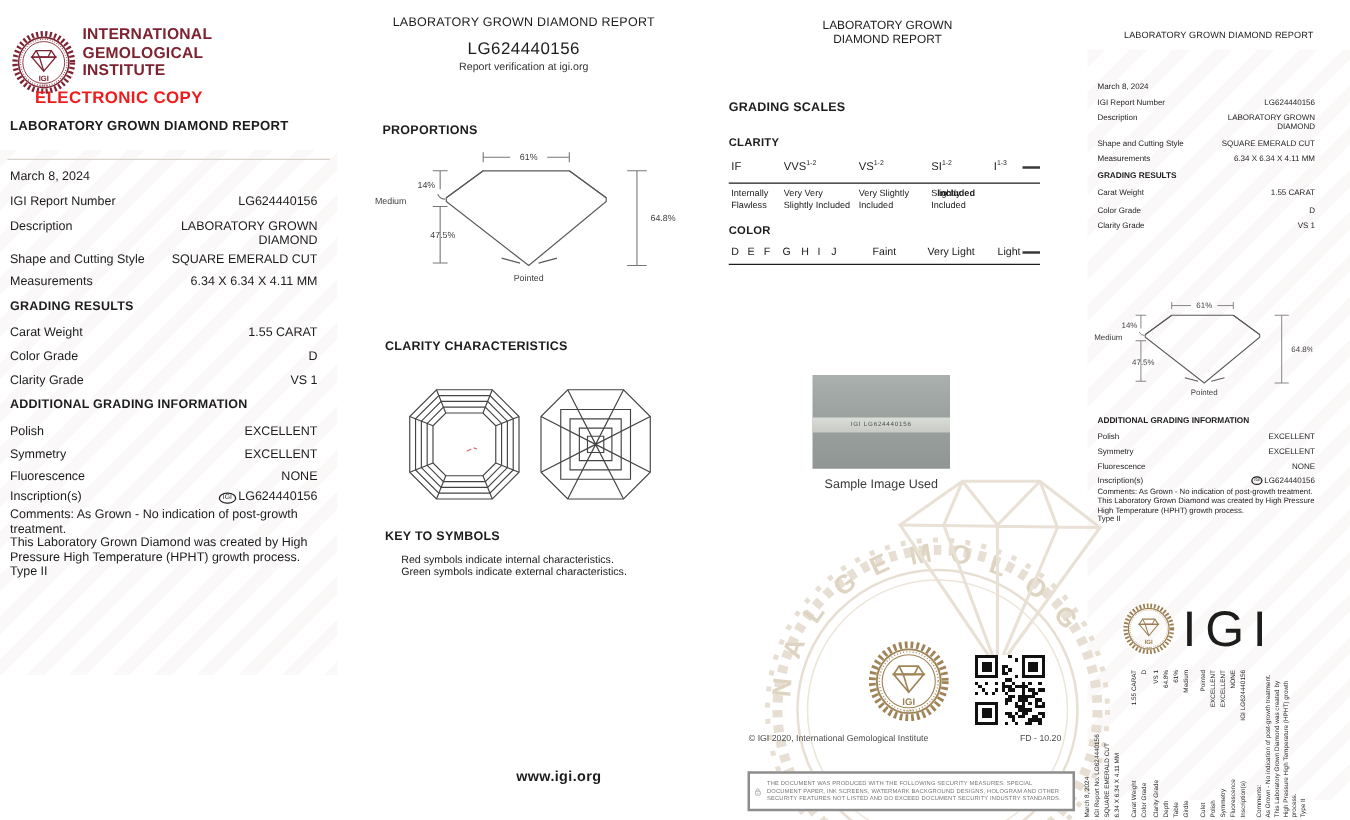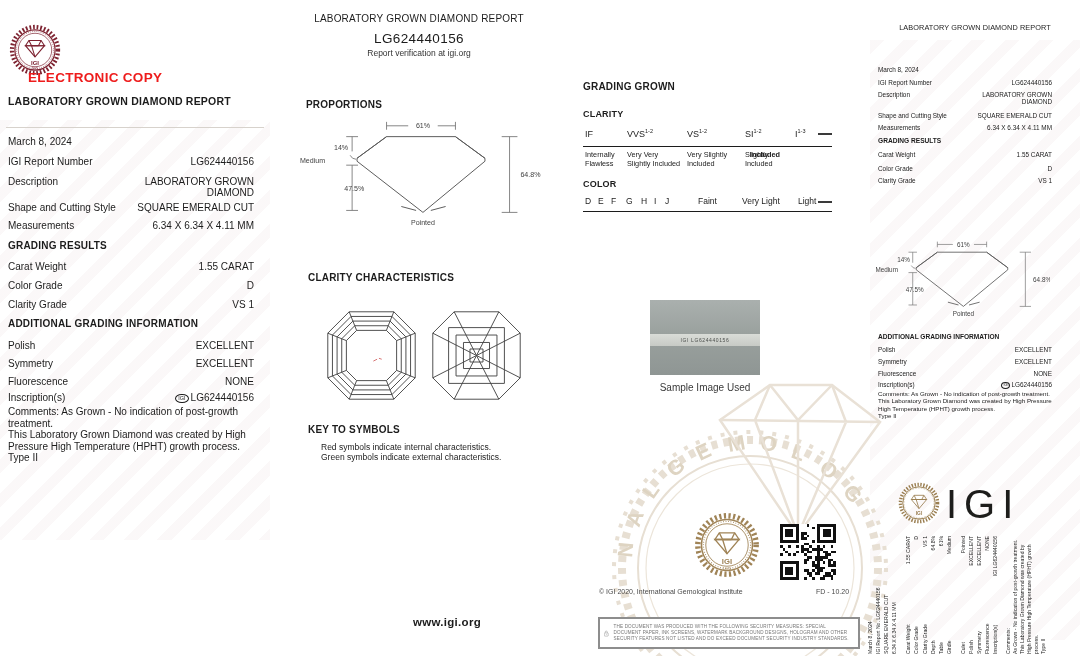--- a/index.html
+++ b/index.html
@@ -99,20 +99,25 @@
     <circle cx="30" cy="30" r="21.4" fill="none" stroke="#7d2230" stroke-width="1" stroke-dasharray="0.7 1.6"></circle>
     <circle cx="30" cy="30" r="19.3" fill="none" stroke="#7d2230" stroke-width="0.8"></circle>
     <g fill="none" stroke="#7d2230" stroke-width="1.2">
       <path d="M19,25 L41,25 L30,38 Z"></path>
       <path d="M23,19 L37,19 L41,25 L19,25 Z"></path>
       <path d="M23,19 L26,25 L30,38 M37,19 L34,25 M26,25 L34,25"></path>
     </g>
     <text x="30" y="47" text-anchor="middle" font-size="7" font-weight="bold" fill="#7d2230">IGI</text>
     <text x="30" y="53" text-anchor="middle" font-size="3.4" fill="#7d2230">1975</text>
   </svg>
+  <div class="abs inst-name" style="left:66px;top:20px;">
+    <div>INTERNATIONAL</div>
+    <div>GEMOLOGICAL</div>
+    <div>INSTITUTE</div>
+  </div>
   <div class="abs ecopy" style="left:28px;top:70px;">ELECTRONIC COPY</div>
   <div class="abs doc-title" style="left:8px;top:95px;">LABORATORY GROWN DIAMOND REPORT</div>
   <div class="abs" style="left:6px;top:127px;width:258px;height:1px;background:#d7d2cc;"></div>
 
   <div class="row" style="top:136px;">
       <span class="lab">March 8, 2024</span>
     </div>
   <div class="row" style="top:156px;">
     <span class="lab">IGI Report Number</span>
     <span class="val">LG624440156</span>
@@ -217,21 +222,25 @@
       <path d="M36,36 h28 v28 h-28 Z"></path>
       <path d="M43,43 h14 v14 h-14 Z"></path>
       <path d="M26,3 L50,50 M74,3 L50,50 M97,26 L50,50 M97,74 L50,50 M74,97 L50,50 M26,97 L50,50 M3,74 L50,50 M3,26 L50,50"></path>
     </g>
   </svg>
 
   <div class="mid-h" style="left:308px;top:424px;text-align:center;">KEY TO SYMBOLS</div>
   <div class="abs key-line" style="left:321px;top:442px;">Red symbols indicate internal characteristics.</div>
   <div class="abs key-line" style="left:321px;top:452px;">Green symbols indicate external characteristics.</div>
 
-  <div class="mid-h" style="left:583px;top:81px;">GRADING GROWN</div>
+  <div class="abs" style="left:610px;top:15px;width:200px;text-align:center;font-size:9.5px;line-height:11px;">
+    <div>LABORATORY GROWN</div>
+    <div>DIAMOND REPORT</div>
+  </div>
+  <div class="mid-h" style="left:583px;top:81px;">GRADING SCALES</div>
   <div class="mid-h" style="left:583px;top:109px;font-size:9px;">CLARITY</div>
 
   <div class="g-grade" style="left:585px;top:128px;"><span>IF</span><sup></sup></div>
   <div class="g-grade" style="left:627px;top:128px;"><span>VVS</span><sup>1-2</sup></div>
   <div class="g-grade" style="left:687px;top:128px;"><span>VS</span><sup>1-2</sup></div>
   <div class="g-grade" style="left:745px;top:128px;"><span>SI</span><sup>1-2</sup></div>
   <div class="g-grade" style="left:795px;top:128px;"><span>I</span><sup>1-3</sup></div>
   <div class="scale-line" style="top:146px;"></div>
   <div class="g-desc" style="left:585px;top:151px;width:38px;">Internally Flawless</div>
   <div class="g-desc" style="left:627px;top:151px;width:56px;">Very Very Slightly Included</div>

